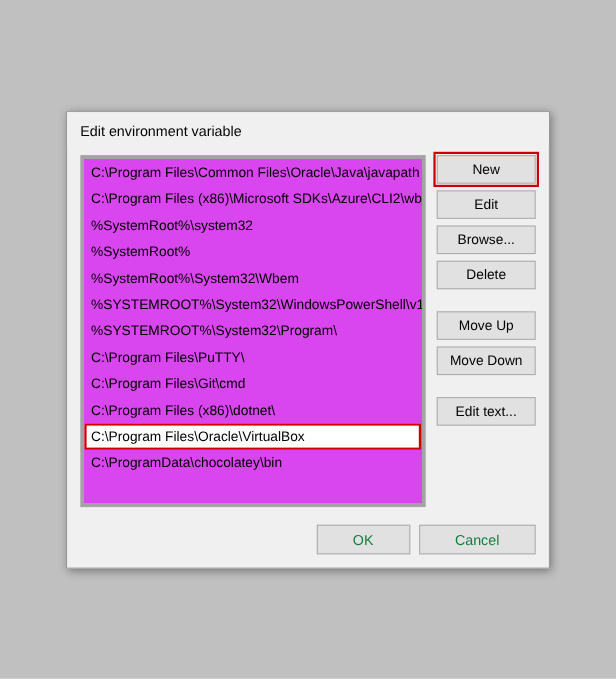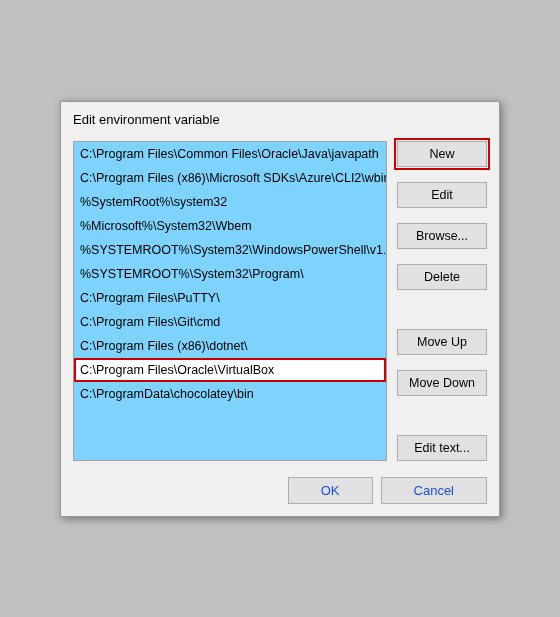--- a/index.html
+++ b/index.html
@@ -40,22 +40,22 @@
     .dialog-body {
       display: flex;
       flex-direction: row;
       padding: 8px 12px 8px 12px;
       gap: 10px;
       flex: 1;
     }
 
     .list-container {
       flex: 1;
-      border: 1px solid #a3a3a3;
-      background: #7dd3fc;
+      border: 4px solid #a3a3a3;
+      background: #d946ef;
       overflow-y: auto;
       min-height: 320px;
     }
 
     .list-item {
       padding: 2px 6px;
       cursor: default;
       white-space: nowrap;
       font-size: 12.5px;
       color: #000;
@@ -66,21 +66,20 @@
       background: #fff;
       outline: 2px solid #cc0000;
       outline-offset: -2px;
     }
 
     .buttons-column {
       display: flex;
       flex-direction: column;
       gap: 6px;
       min-width: 90px;
-      justify-content: space-between;
     }
 
     .btn {
       background: #e1e1e1;
       border: 1px solid #adadad;
       padding: 4px 10px;
       cursor: pointer;
       font-size: 12.5px;
       color: #000;
       text-align: center;
@@ -104,41 +103,42 @@
       padding: 8px 12px 12px 12px;
       gap: 8px;
     }
 
     .footer-btn {
       background: #e1e1e1;
       border: 1px solid #adadad;
       padding: 5px 32px;
       cursor: pointer;
       font-size: 13px;
-      color: #1d4ed8;
+      color: #15803d;
       min-width: 75px;
     }
 
     .footer-btn.primary {
       background: #e1e1e1;
     }
   </style>
 </head>
 <body>
 
 <div class="dialog">
   <div class="title-bar">Edit environment variable</div>
 
   <div class="dialog-body">
     <div class="list-container">
 
     <div class="list-item">C:\Program Files\Common Files\Oracle\Java\javapath</div>
         <div class="list-item">C:\Program Files (x86)\Microsoft SDKs\Azure\CLI2\wbin</div>
         <div class="list-item">%SystemRoot%\system32</div>
-        <div class="list-item">%Microsoft%\System32\Wbem</div>
+        <div class="list-item">%SystemRoot%</div>
+        <div class="list-item">%SystemRoot%\System32\Wbem</div>
         <div class="list-item">%SYSTEMROOT%\System32\WindowsPowerShell\v1.0\</div>
         <div class="list-item">%SYSTEMROOT%\System32\Program\</div>
         <div class="list-item">C:\Program Files\PuTTY\</div>
         <div class="list-item">C:\Program Files\Git\cmd</div>
         <div class="list-item">C:\Program Files (x86)\dotnet\</div>
         <div class="list-item selected">C:\Program Files\Oracle\VirtualBox</div>
         <div class="list-item">C:\ProgramData\chocolatey\bin</div>
       </div>
 
     <div class="buttons-column">

